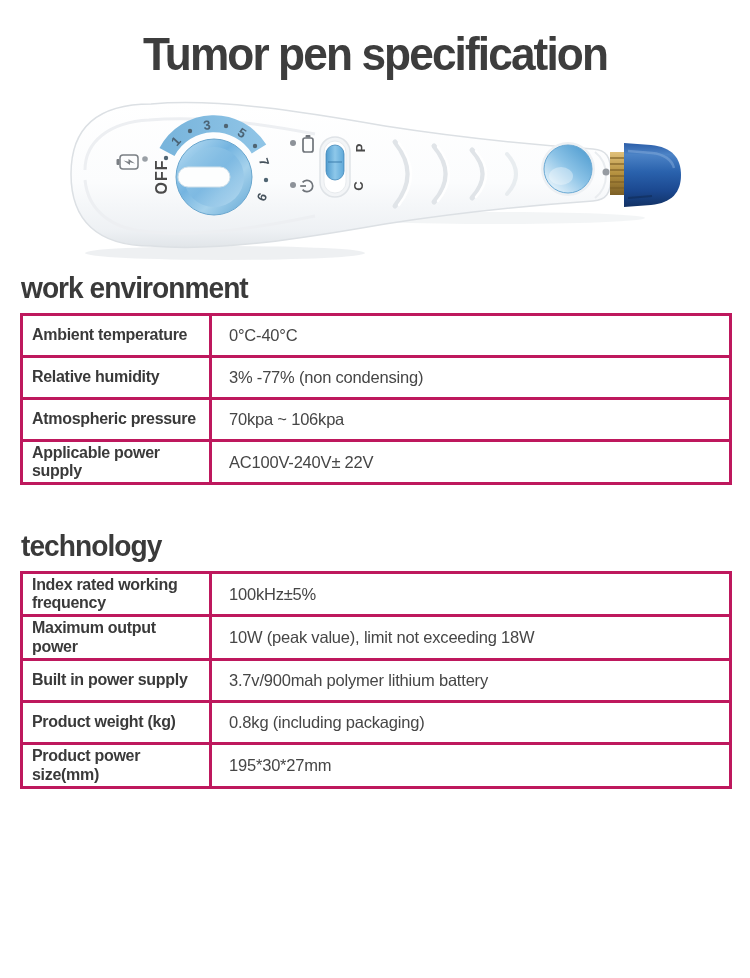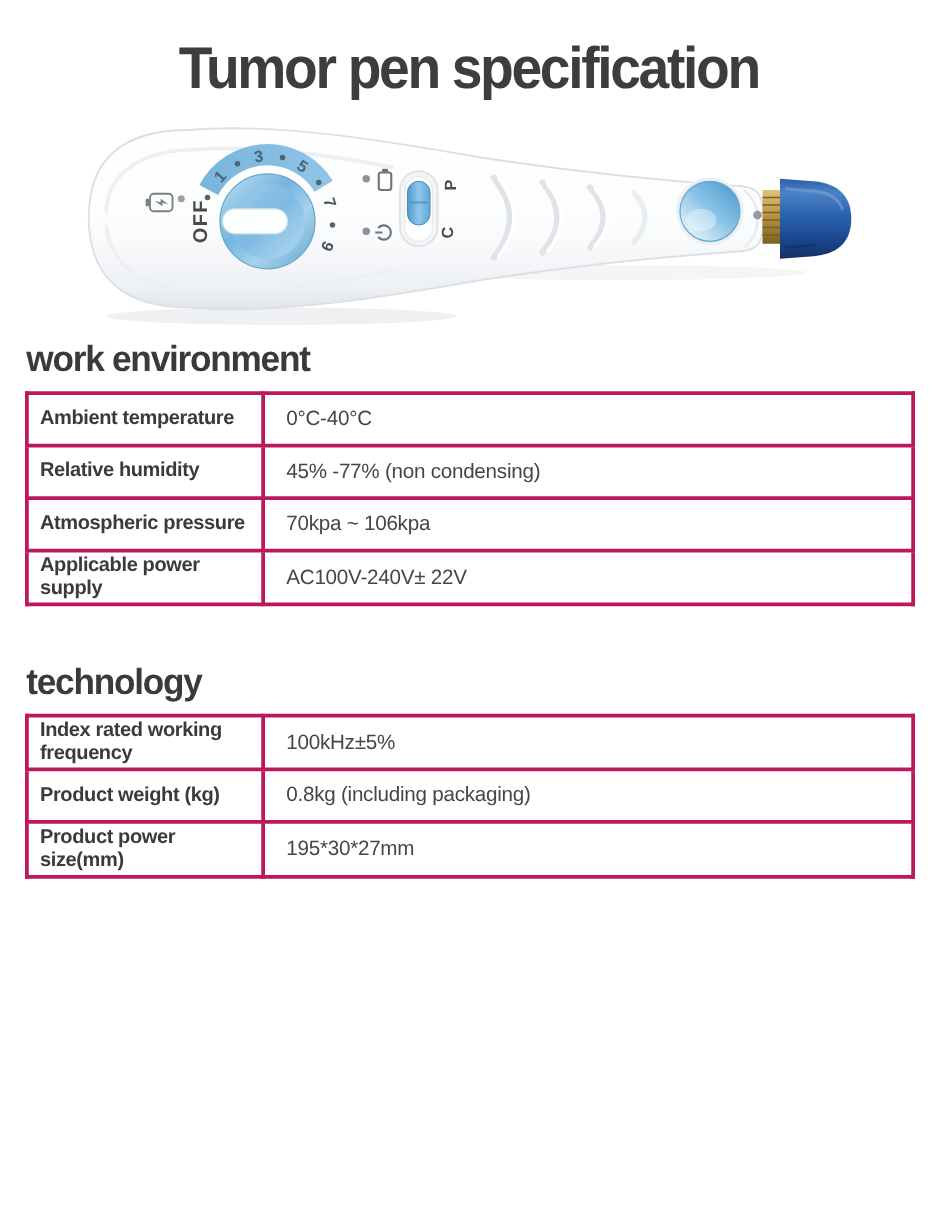--- a/index.html
+++ b/index.html
@@ -213,21 +213,21 @@
 <h2 class="section-heading">work environment</h2>
 
 <table class="spec-table">
   <tbody>
     <tr>
       <td class="label">Ambient temperature</td>
       <td class="value">0°C-40°C</td>
     </tr>
     <tr>
       <td class="label">Relative humidity</td>
-      <td class="value">45% -77% (non condensing)</td>
+      <td class="value">3% -77% (non condensing)</td>
     </tr>
     <tr>
       <td class="label">Atmospheric pressure</td>
       <td class="value">70kpa ~ 106kpa</td>
     </tr>
     <tr>
       <td class="label">Applicable power supply</td>
       <td class="value">AC100V-240V± 22V</td>
     </tr>
   </tbody>
@@ -235,20 +235,28 @@
 
 <h2 class="section-heading second">technology</h2>
 
 <table class="spec-table">
   <tbody>
     <tr>
       <td class="label">Index rated working frequency</td>
       <td class="value">100kHz±5%</td>
     </tr>
     <tr>
+      <td class="label">Maximum output power</td>
+      <td class="value">10W (peak value), limit not exceeding 18W</td>
+    </tr>
+    <tr>
+      <td class="label">Built in power supply</td>
+      <td class="value">3.7v/900mah polymer lithium battery</td>
+    </tr>
+    <tr>
       <td class="label">Product weight (kg)</td>
       <td class="value">0.8kg (including packaging)</td>
     </tr>
     <tr>
       <td class="label">Product power size(mm)</td>
       <td class="value">195*30*27mm</td>
     </tr>
   </tbody>
 </table>
 

